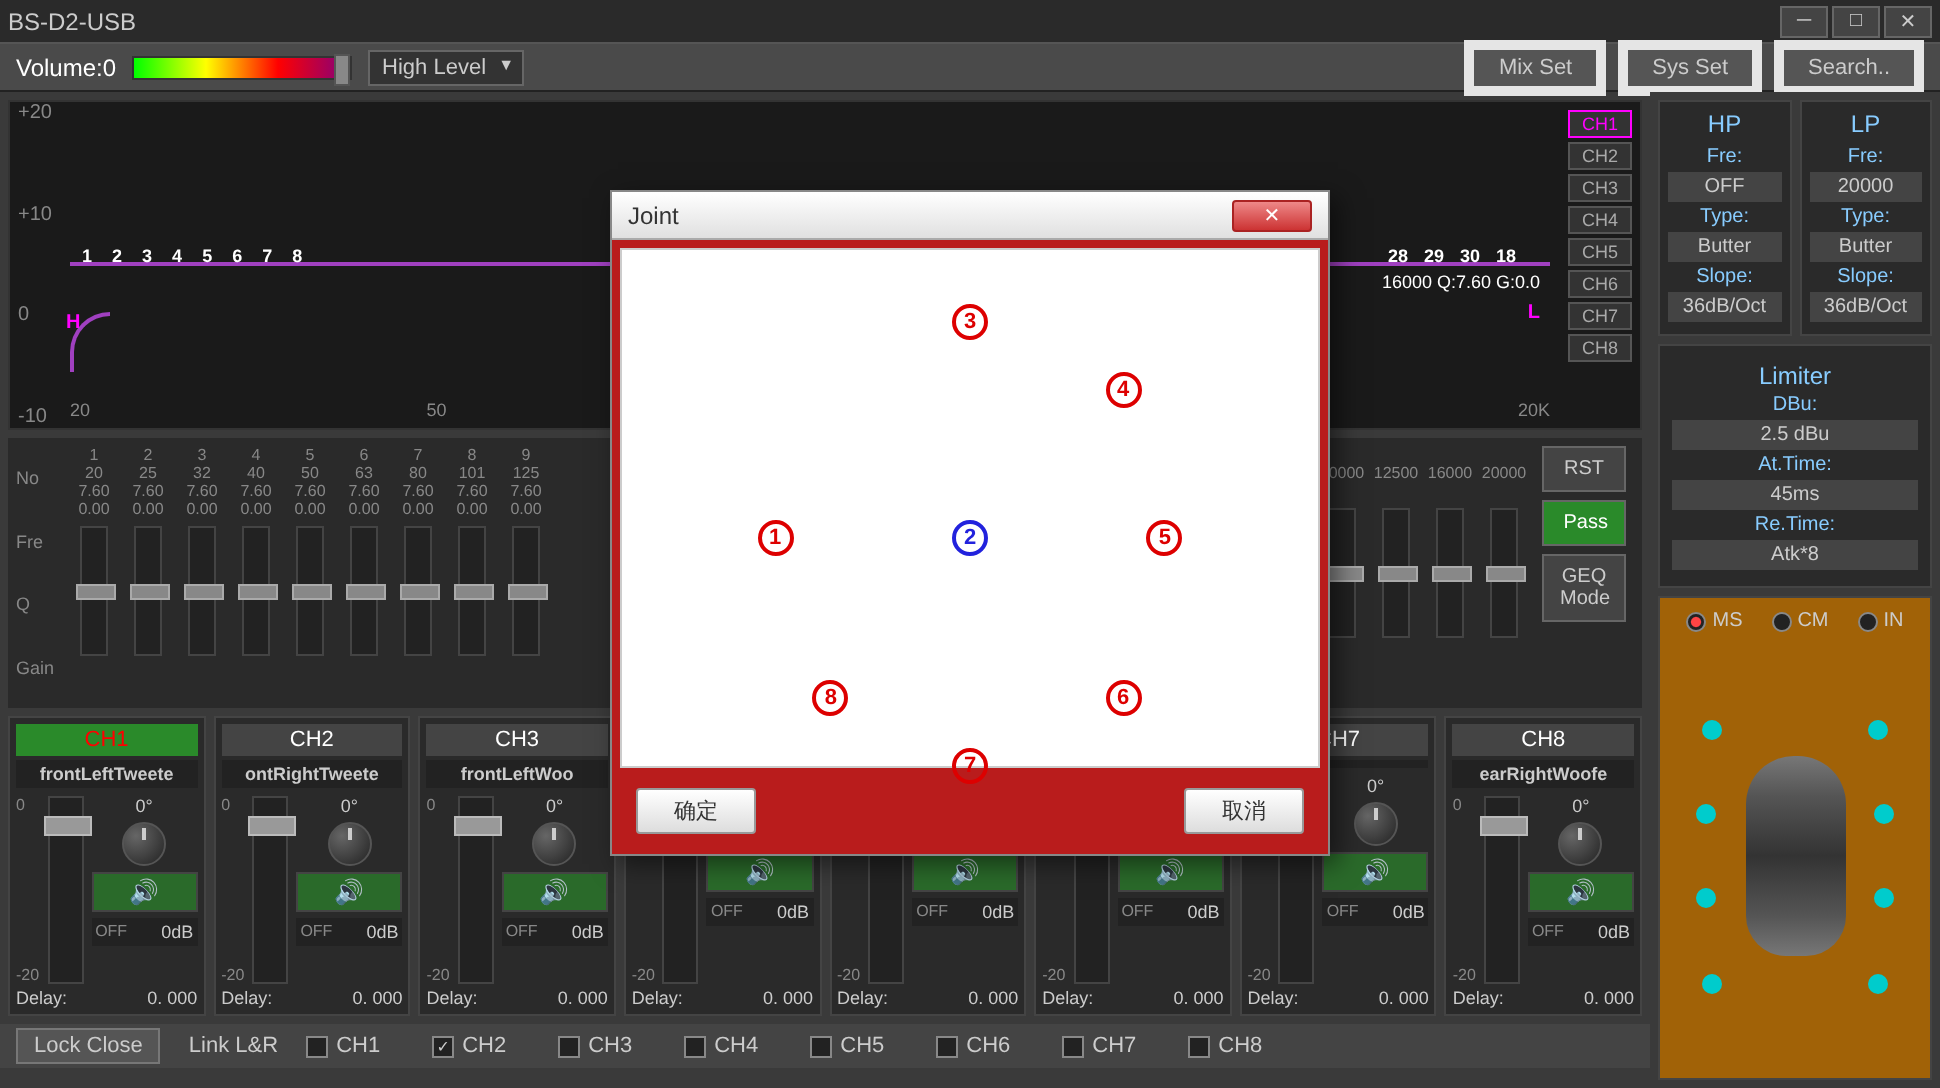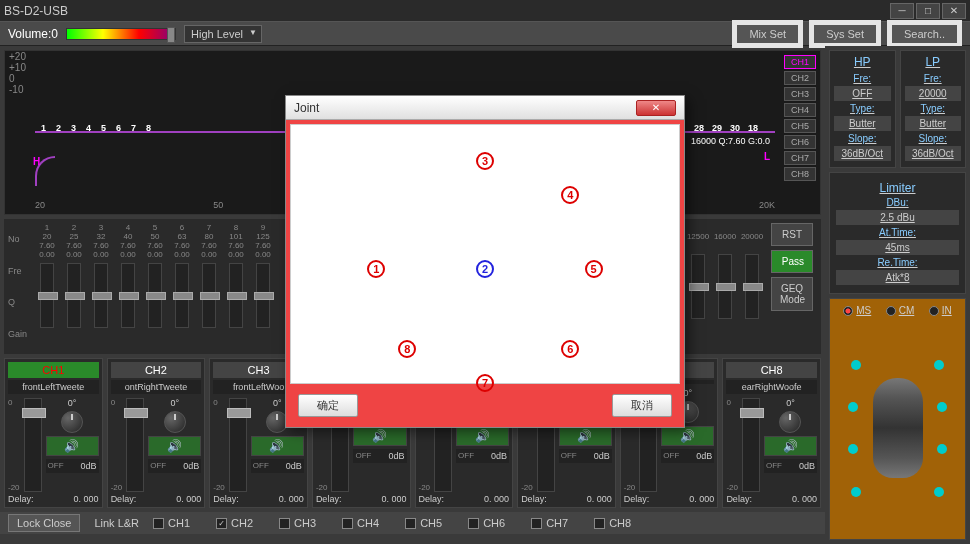--- a/index.html
+++ b/index.html
@@ -12,21 +12,21 @@
 .volume-label { color: #fff; font-size: 12px; }
 .volume-bar { width: 110px; height: 12px; background: linear-gradient(to right, #0f0, #ff0, #f00, #800080); border: 1px solid #333; position: relative; }
 .volume-handle { position: absolute; right: 0; top: -2px; width: 8px; height: 16px; background: #888; border: 1px solid #555; }
 .dropdown { background: #333; border: 1px solid #666; color: #ccc; padding: 2px 18px 2px 6px; font-size: 11px; position: relative; cursor: pointer; }
 .dropdown::after { content: "▼"; position: absolute; right: 4px; font-size: 8px; }
 .toolbar-right { margin-left: auto; display: flex; gap: 6px; }
 .toolbar-btn { background: #555; border: 5px solid #e5e5e5; color: #ccc; padding: 3px 12px; font-size: 11px; cursor: pointer; }
 .main { display: flex; height: 498px; }
 .left-panel { flex: 1; display: flex; flex-direction: column; }
 .graph-area { height: 165px; background: #1a1a1a; border: 1px solid #333; position: relative; margin: 4px; }
-.graph-y-labels { position: absolute; left: 4px; top: 0; bottom: 0; display: flex; flex-direction: column; justify-content: flex-start; color: #888; font-size: 10px; }
+.graph-y-labels { position: absolute; left: 4px; top: 0; bottom: 0; display: flex; flex-direction: column; justify-content: space-between; color: #888; font-size: 10px; }
 .graph-channels { position: absolute; right: 4px; top: 4px; display: flex; flex-direction: column; gap: 2px; }
 .ch-btn { background: #333; border: 1px solid #555; color: #aaa; font-size: 9px; padding: 1px 6px; cursor: pointer; width: 32px; text-align: center; }
 .ch-btn.active { border-color: #f0f; color: #f0f; }
 .graph-curve { position: absolute; left: 30px; right: 45px; top: 80px; height: 2px; background: #a040c0; }
 .graph-curve-start { position: absolute; left: 30px; top: 105px; width: 20px; height: 30px; border-left: 2px solid #a040c0; border-top: 2px solid #a040c0; border-radius: 20px 0 0 0; }
 .graph-h-label { position: absolute; left: 28px; top: 105px; color: #f0f; font-size: 10px; font-weight: bold; }
 .graph-l-label { position: absolute; right: 50px; top: 100px; color: #f0f; font-size: 10px; font-weight: bold; }
 .graph-numbers { position: absolute; left: 30px; top: 72px; color: #fff; font-size: 9px; display: flex; gap: 10px; }
 .graph-info { position: absolute; right: 50px; top: 85px; color: #fff; font-size: 9px; }
 .graph-x-labels { position: absolute; bottom: 4px; left: 30px; right: 45px; display: flex; justify-content: space-between; color: #888; font-size: 9px; }
@@ -37,53 +37,53 @@
 .eq-slider { width: 14px; height: 65px; background: #222; margin: 4px 0; position: relative; border: 1px solid #444; }
 .eq-thumb { position: absolute; top: 50%; left: -3px; width: 20px; height: 8px; background: #888; border: 1px solid #aaa; transform: translateY(-50%); }
 .eq-buttons { position: absolute; right: 8px; display: flex; flex-direction: column; gap: 4px; }
 .eq-side-btn { background: #444; border: 1px solid #666; color: #ccc; padding: 5px 8px; font-size: 10px; cursor: pointer; width: 42px; text-align: center; }
 .eq-side-btn.pass { background: #2a8a2a; color: #fff; text-align: right; }
 .channels-row { height: 150px; display: flex; gap: 4px; margin: 4px; }
 .channel-strip { flex: 1; background: #2a2a2a; border: 1px solid #444; display: flex; flex-direction: column; padding: 3px; }
 .ch-header { background: #444; color: #fff; text-align: center; padding: 2px; font-size: 11px; margin-bottom: 2px; }
 .ch-header.active { background: #2a8a2a; }
 .ch-header.active .ch-text { color: #f00; }
-.ch-name { background: #222; color: #ccc; font-size: 9px; padding: 2px; text-align: center; overflow: hidden; white-space: nowrap; }
+.ch-name { background: #222; color: #ccc; font-size: 9px; padding: 2px; text-align: center; overflow: hidden; white-space: nowrap; font-weight: bold; }
 .ch-controls { display: flex; flex: 1; gap: 4px; margin-top: 4px; }
 .ch-fader { width: 18px; background: #222; position: relative; border: 1px solid #444; }
 .ch-fader-thumb { position: absolute; top: 10%; left: -3px; width: 24px; height: 10px; background: #999; border: 1px solid #bbb; }
 .ch-right { flex: 1; display: flex; flex-direction: column; gap: 3px; }
 .ch-knob { width: 22px; height: 22px; border-radius: 50%; background: radial-gradient(circle at 30% 30%, #666, #222); border: 1px solid #555; align-self: center; position: relative; }
 .ch-knob::after { content: ""; position: absolute; top: 2px; left: 50%; width: 2px; height: 6px; background: #ccc; transform: translateX(-50%); }
 .ch-val { font-size: 9px; color: #ccc; text-align: center; }
 .ch-mute { background: #2a6a2a; color: #fff; font-size: 12px; padding: 2px; text-align: center; cursor: pointer; border: 1px solid #444; }
 .ch-db { background: #222; font-size: 9px; padding: 2px; text-align: center; display: flex; justify-content: space-between; }
 .ch-off { font-size: 8px; color: #888; }
 .ch-delay { font-size: 9px; color: #ccc; display: flex; justify-content: space-between; margin-top: 2px; }
 .bottom-bar { height: 22px; background: #444; display: flex; align-items: center; padding: 0 8px; gap: 14px; font-size: 11px; }
 .lock-btn { background: #555; border: 1px solid #777; padding: 2px 8px; cursor: pointer; color: #ccc; }
 .checkbox-item { display: flex; align-items: center; gap: 4px; cursor: pointer; }
 .checkbox { width: 11px; height: 11px; border: 1px solid #888; background: #222; display: inline-flex; align-items: center; justify-content: center; font-size: 8px; }
-.right-panel { width: 145px; background: #3a3a3a; padding: 4px; display: flex; flex-direction: column; gap: 4px; text-decoration: underline; }
+.right-panel { width: 145px; background: #3a3a3a; padding: 4px; display: flex; flex-direction: column; gap: 4px; }
 .filter-row { display: flex; gap: 4px; }
 .filter-box { flex: 1; background: #2a2a2a; border: 1px solid #444; padding: 4px; text-align: center; }
 .filter-title { color: #8cf; font-size: 12px; margin-bottom: 4px; }
 .filter-label { color: #8cf; font-size: 10px; margin: 2px 0; }
 .filter-val { background: #444; color: #ccc; font-size: 10px; padding: 2px; margin: 2px 0; }
 .limiter-box { background: #2a2a2a; border: 1px solid #444; padding: 6px; text-align: center; }
 .car-area { flex: 1; background: #a16207; border: 1px solid #444; padding: 6px; display: flex; flex-direction: column; }
 .radio-row { display: flex; justify-content: space-around; margin-bottom: 6px; }
 .radio-item { display: flex; align-items: center; gap: 3px; font-size: 10px; cursor: pointer; }
 .radio-dot { width: 10px; height: 10px; border-radius: 50%; border: 1px solid #888; background: #222; }
 .radio-dot.on { background: radial-gradient(circle, #f44 40%, #222 50%); }
 .car-body { flex: 1; position: relative; display: flex; align-items: center; justify-content: center; }
 .car-shape { width: 50px; height: 100px; background: linear-gradient(to bottom, #777 0%, #555 20%, #333 50%, #555 80%, #777 100%); border-radius: 24px 24px 20px 20px; position: relative; }
 .speaker-dot { width: 10px; height: 10px; border-radius: 50%; background: #0cc; position: absolute; }
 .modal-overlay { position: absolute; top: 0; left: 0; right: 0; bottom: 0; display: flex; align-items: flex-start; justify-content: center; padding-top: 95px; }
-.modal { width: 400px; background: #ef4444; border: 1px solid #888; box-shadow: 4px 4px 12px rgba(0,0,0,0.5); }
+.modal { width: 360px; background: #b91c1c; border: 1px solid #888; box-shadow: 4px 4px 12px rgba(0,0,0,0.5); }
 .modal-titlebar { background: linear-gradient(to bottom, #fff, #e0e0e0); height: 24px; display: flex; align-items: center; justify-content: space-between; padding: 0 8px; border-bottom: 1px solid #aaa; }
 .modal-title { color: #333; font-size: 12px; }
 .modal-close { background: linear-gradient(to bottom, #e88, #c33); color: #fff; width: 40px; height: 16px; border: 1px solid #a22; border-radius: 2px; font-size: 10px; display: flex; align-items: center; justify-content: center; cursor: pointer; }
 .modal-body { height: 260px; background: #fff; position: relative; border: 1px solid #ccc; margin: 4px; }
 .joint-node { position: absolute; width: 18px; height: 18px; border: 2px solid #d00; border-radius: 50%; color: #d00; font-size: 11px; font-weight: bold; display: flex; align-items: center; justify-content: center; transform: translate(-50%, -50%); cursor: pointer; }
 .joint-node.blue { border-color: #22d; color: #22d; }
 .modal-footer { display: flex; justify-content: space-between; padding: 6px 12px 10px; }
 .modal-btn { background: linear-gradient(to bottom, #fff, #ddd); border: 1px solid #999; padding: 3px 18px; font-size: 11px; color: #333; cursor: pointer; border-radius: 2px; }
 </style>
 </head>

